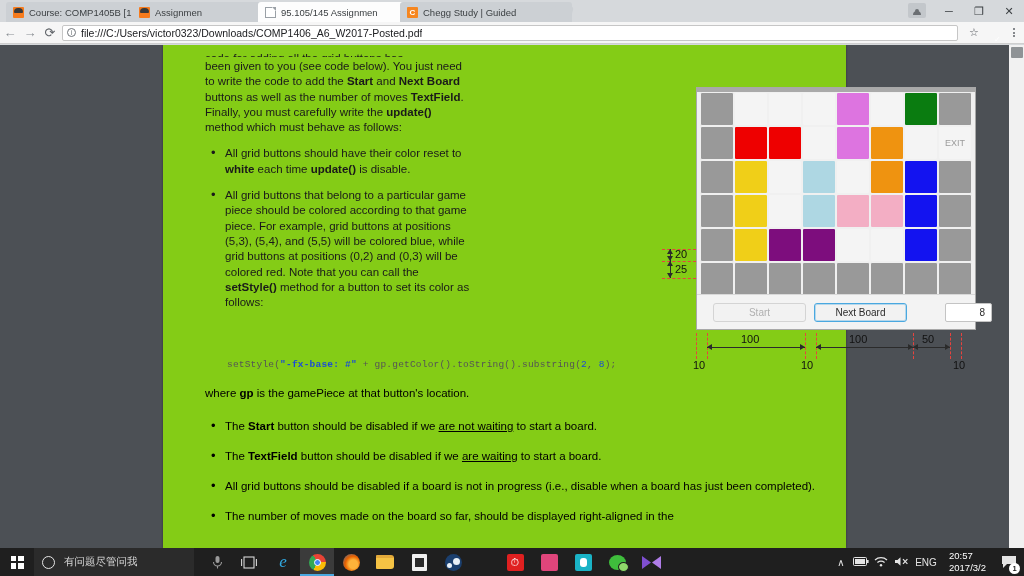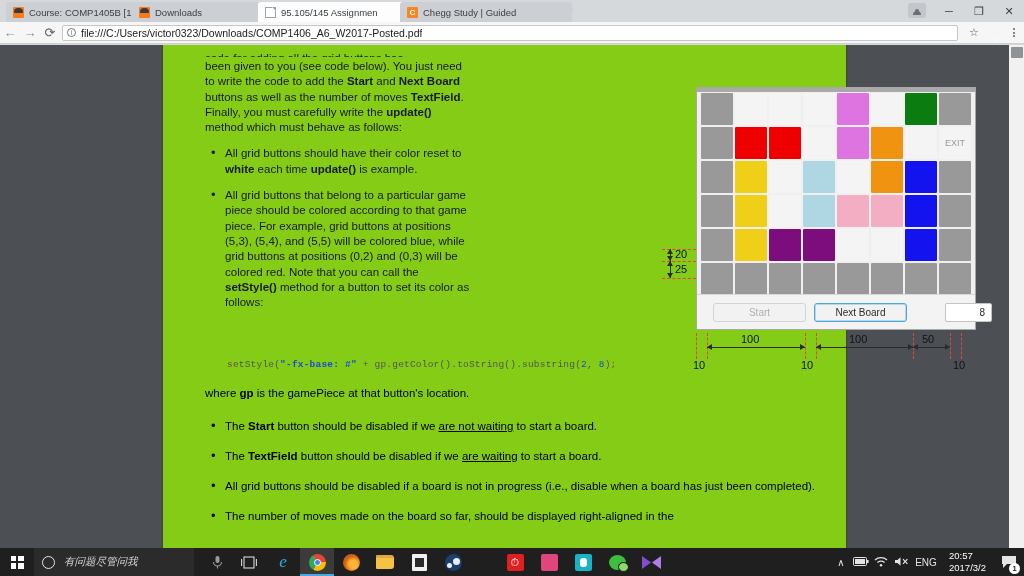--- a/index.html
+++ b/index.html
@@ -158,21 +158,21 @@
   .arrow-v::before { top:0; border-width:0 3.5px 5px 3.5px; border-color:transparent transparent #2b2b2b transparent; }
   .arrow-v::after { bottom:0; border-width:5px 3.5px 0 3.5px; border-color:#2b2b2b transparent transparent transparent; }
 
   
   #taskbar { position:absolute; left:0; top:548px; width:1024px; height:28px; background:#1f1f1f; }
   #startbtn { position:absolute; left:0; top:0; width:34px; height:28px;
       display:flex; align-items:center; justify-content:center; }
   .winlogo { width:13px;height:13px; display:grid; grid-template-columns:1fr 1fr; grid-template-rows:1fr 1fr; gap:1.5px; }
   .winlogo i { background:#ffffff; display:block; }
   #cortana { position:absolute; left:34px; top:0; width:160px; height:28px;
-     background:#2b2b2b; display:flex; align-items:center; padding-left:8px;font-style:italic; }
+     background:#2b2b2b; display:flex; align-items:center; padding-left:8px; }
   #cortana .ring { width:13px;height:13px;border:1.6px solid #e6e6e6;border-radius:50%; flex:0 0 13px;}
   #cortana .txt { margin-left:9px; font-size:10.5px; color:#d8d8d8; }
   .tbapp { position:absolute; top:0; width:34px; height:28px;
            display:flex; align-items:center; justify-content:center; }
   .tbapp.active { background:#3b3b3b; box-shadow: inset 0 -2px 0 #4aa8e0; }
   .sq { width:17px; height:17px; border-radius:2px; }
   #tray { position:absolute; right:0; top:0; height:28px; display:flex; align-items:center; }
   .trayicon { width:20px; text-align:center; font-size:10px; color:#e4e4e4; }
   #clock { text-align:left; font-size:9.5px; color:#ffffff; line-height:12px; padding:0 8px; }
   #notif { width:30px; height:28px; display:flex; align-items:center; justify-content:center; position:relative; }
@@ -187,21 +187,21 @@
   <div id="tabstrip">
 
     <div class="tab inactive" style="left:6px;width:172px;">
       <span class="tab-favicon fav-moodle"></span>
       <span class="tab-title">Course: COMP1405B [1</span>
       <span class="tab-close">✕</span>
     </div>
 
     <div class="tab inactive" style="left:132px;width:172px;">
       <span class="tab-favicon fav-moodle"></span>
-      <span class="tab-title">Downloads</span>
+      <span class="tab-title">Assignmen</span>
       <span class="tab-close">✕</span>
     </div>
 
     <div class="tab active" style="left:258px;width:180px;align-items:center;">
       <span class="tab-favicon fav-pdf"></span>
       <span class="tab-title">95.105/145 Assignmen</span>
       <span class="tab-close">✕</span>
     </div>
 
     <div class="tab inactive" style="left:400px;width:172px;">
@@ -249,21 +249,21 @@
 
       <div class="doc" id="col-left">
         <div style="height:6px;overflow:hidden;margin-bottom:2px;">
           <span>code for adding all the grid buttons has</span>
         </div>
         <p class="para">
           <span>been given to you (see code below).   You just need to write the code to add the </span><b>Start</b><span> and </span><b>Next Board</b><span> buttons as well as the number of moves </span><b>TextField</b><span>.   Finally, you must carefully write the </span><b>update()</b><span> method which must behave as follows:</span>
         </p>
         <ul class="bullets">
           <li>
-            <span>All grid buttons should have their color reset to </span><b>white</b><span> each time </span><b>update()</b><span> is example.</span>
+            <span>All grid buttons should have their color reset to </span><b>white</b><span> each time </span><b>update()</b><span> is disable.</span>
           </li>
           <li>
             <span>All grid buttons that belong to a particular game piece should be colored according to that game piece.  For example, grid buttons at positions (5,3), (5,4), and (5,5) will be colored blue, while grid buttons at positions (0,2) and (0,3) will be colored red.   Note that you can call the </span><b>setStyle()</b><span> method for a button to set its color as follows:</span>
           </li>
         </ul>
       </div>
 
       <div id="wide-block">
         <div id="code"><span>setStyle(</span><span class="str">"-fx-base: #"</span><span> + gp.getColor().toString().substring(</span><span class="num">2</span><span>, </span><span class="num">8</span><span>);</span></div>
 

